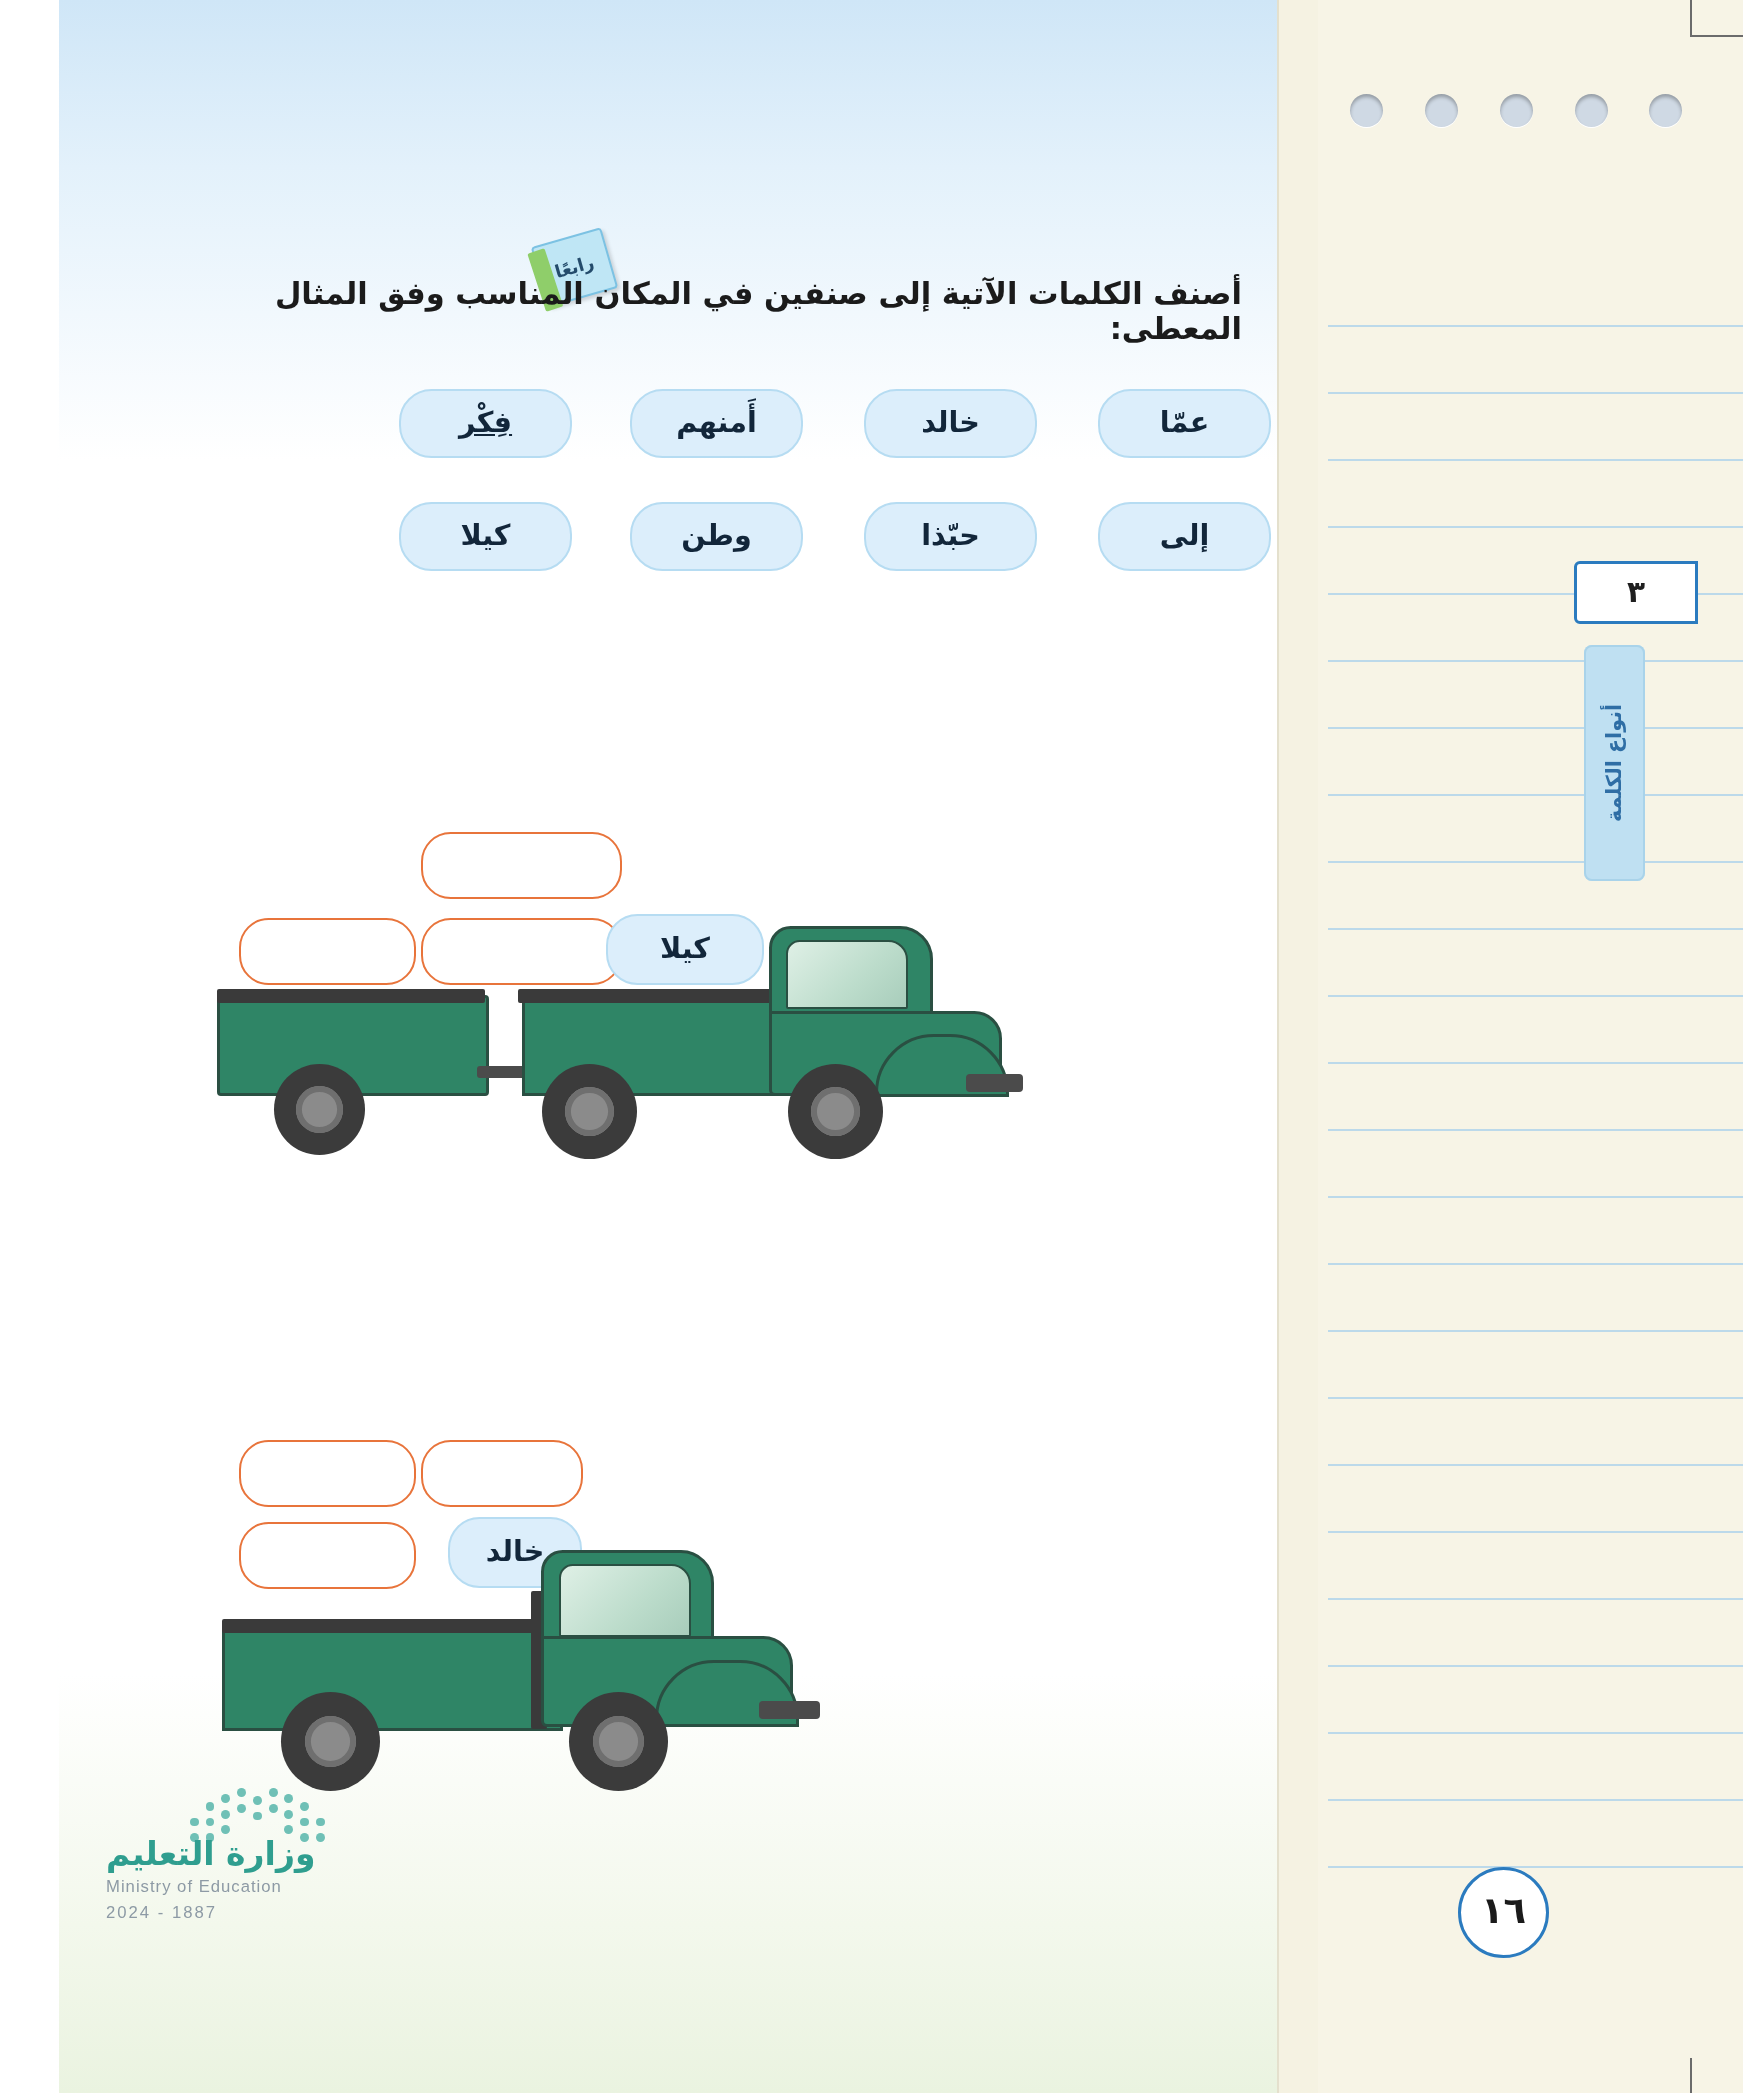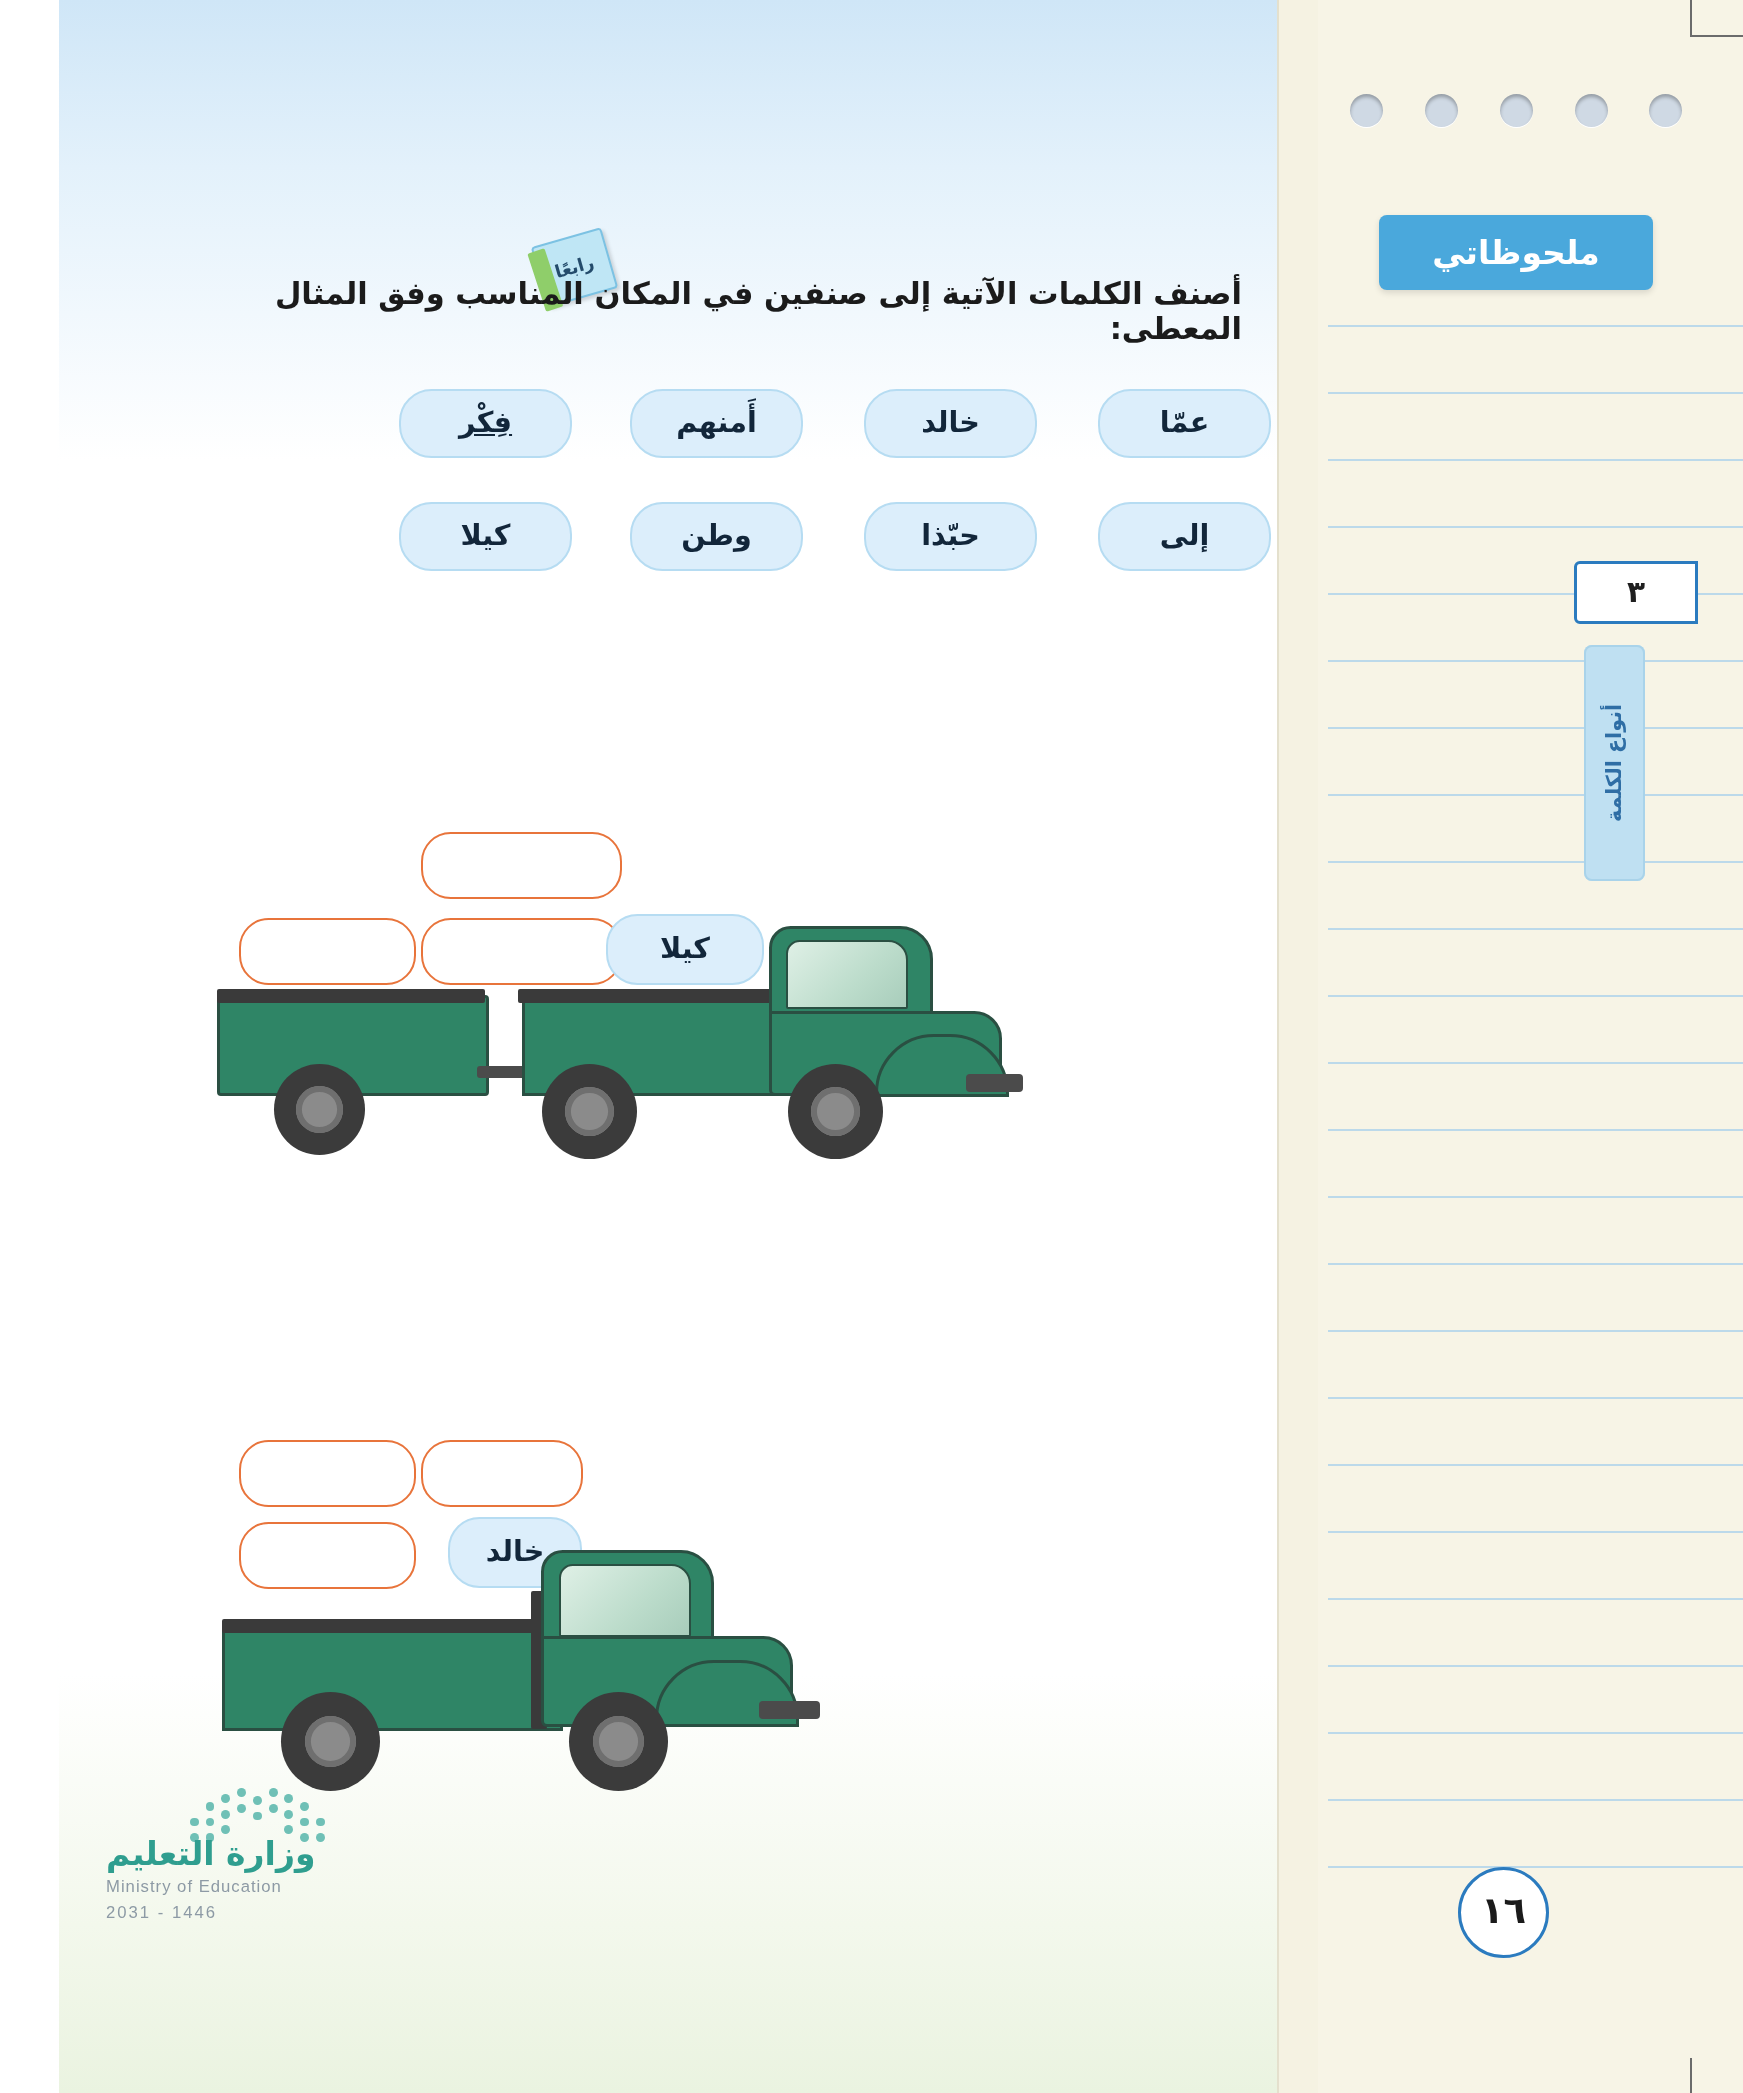--- a/index.html
+++ b/index.html
@@ -280,23 +280,20 @@
       <div class="rule-line" style="top:1139px;"></div>
       <div class="rule-line" style="top:1206px;"></div>
       <div class="rule-line" style="top:1273px;"></div>
       <div class="rule-line" style="top:1340px;"></div>
       <div class="rule-line" style="top:1407px;"></div>
       <div class="rule-line" style="top:1474px;"></div>
       <div class="rule-line" style="top:1541px;"></div>
     </div>
   </div>
 
-  <div class="notes-tab">
-    <span>ملحوظاتي</span>
-  </div>
 
   <div class="unit-number">٣</div>
 
   <div class="unit-title">
     <span>أنواع الكلمة</span>
   </div>
 
   <div class="page-number">١٦</div>
 
   <div class="badge-note">
@@ -380,21 +377,21 @@
     <div class="dot" style="left:118px;top:13.8px;"></div>
     <div class="dot" style="left:118px;top:29.6px;"></div>
     <div class="dot" style="left:118px;top:45px;"></div>
     <div class="dot" style="left:134px;top:29.6px;"></div>
     <div class="dot" style="left:134px;top:45px;"></div>
   </div>
 
   <div class="ministry">
     <div class="m-ar">وزارة التعليم</div>
     <div class="m-en">Ministry of Education</div>
-    <div class="m-yr">2031 - 1446</div>
+    <div class="m-yr">2024 - 1887</div>
   </div>
 
   <div class="crop-mark" style="left:1690px; top:0px;   width:2px; height:35px;"></div>
   <div class="crop-mark" style="left:1690px; top:35px;  width:53px; height:2px;"></div>
   <div class="crop-mark" style="left:1690px; top:2058px; width:2px; height:35px;"></div>
 
 </div>
 
 
 </body></html>

